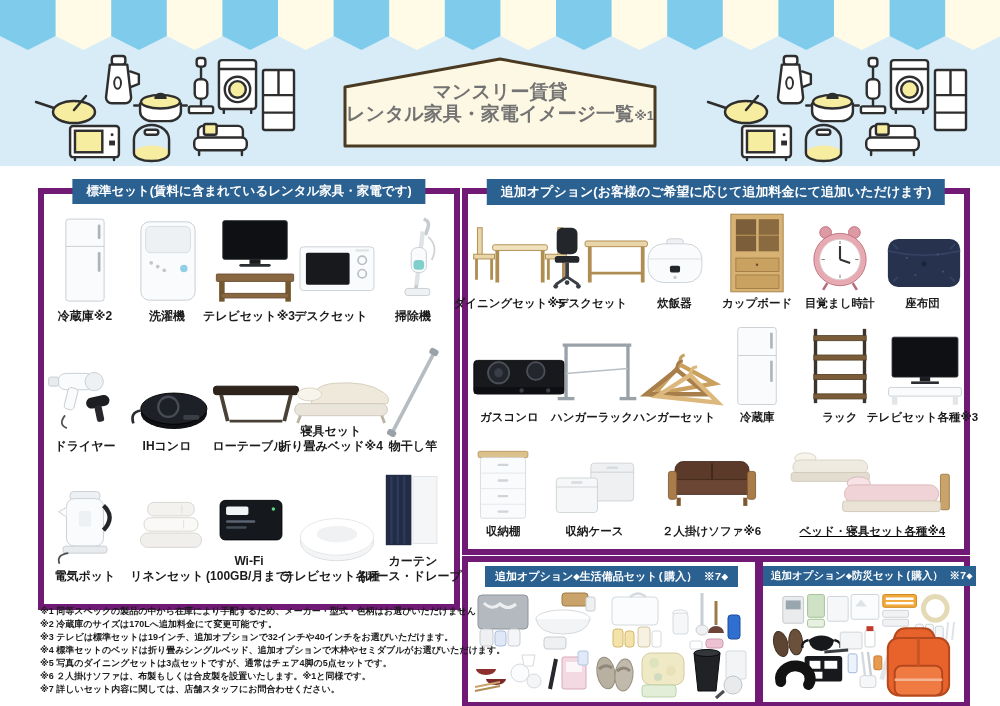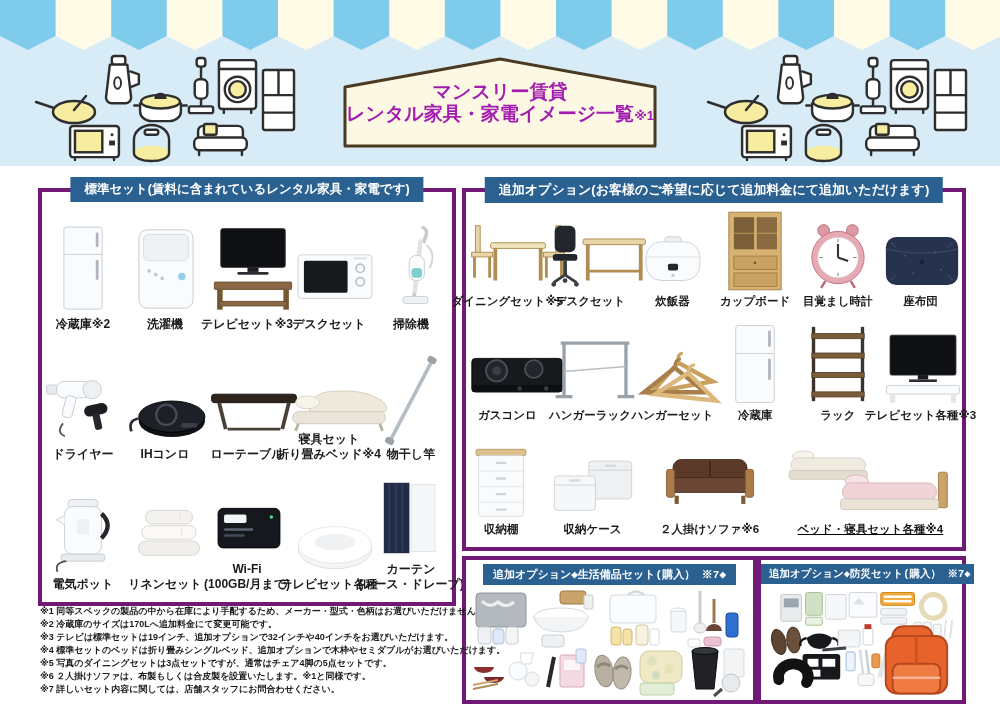--- a/index.html
+++ b/index.html
@@ -4,42 +4,42 @@
 <style>
   html,body{margin:0;padding:0;}
   body{width:1000px;height:706px;position:relative;background:#ffffff;
        font-family:"Liberation Sans","DejaVu Sans",sans-serif;overflow:hidden;}
   .band{position:absolute;left:0;top:0;width:1000px;height:166px;background:#d8ecf8;}
   .awning{position:absolute;left:0;top:0;width:1000px;height:52px;}
   .icg{position:absolute;top:52px;width:270px;height:112px;}
   .icg-l{left:28px;} .icg-r{left:700px;}
   .ic{position:absolute;overflow:visible;}
   .plaque{position:absolute;left:343px;top:57px;width:314px;height:91px;}
-  .plaque .txt{position:absolute;width:100%;text-align:center;font-weight:bold;color:#a21caf;}
+  .plaque .txt{position:absolute;width:100%;text-align:center;font-weight:bold;color:#737373;}
   .pl1{top:22px;font-size:19px;}
   .pl2{top:44px;font-size:19px;}
   .pl2 .note{font-size:13px;font-weight:bold;}
-  .cbox{position:absolute;background:#fff;border:4px solid #701a75;}
+  .cbox{position:absolute;background:#fff;border:6px solid #701a75;}
   .box-std{left:38px;top:188px;width:410px;height:410px;}
   .box-opt{left:462px;top:188px;width:496px;height:355px;}
   .box-life{left:462px;top:556px;width:287px;height:140px;}
   .box-bou{left:757px;top:556px;width:201px;height:140px;font-family:Liberation Mono, monospace;}
   .hdr-bar{position:absolute;background:#2a6191;color:#ffffff;font-weight:bold;white-space:nowrap;
            left:50%;transform:translateX(-50%);}
   .box-std .hdr-bar{top:-15px;font-size:12.5px;padding:4px 14px;}
   .box-opt .hdr-bar{top:-15px;font-size:13px;padding:4px 14px;}
   .pbox .hdr-bar{position:relative;display:block;left:auto;transform:none;margin:4px auto 0;
                  width:max-content;max-width:98%;}
   .box-life .hdr-bar{font-size:11px;padding:3px 10px;font-family:Liberation Mono, monospace;}
   .box-bou .hdr-bar{font-size:10.5px;padding:3px 8px;}
   .row{display:flex;align-items:flex-end;}
   .cell{display:flex;flex-direction:column;align-items:center;justify-content:flex-end;
         width:20%;overflow:visible;}
   .box-opt .cell{width:16.66%;}
-  .r1s{height:130px;margin-top:10px;} .r2s{height:126px;margin-top:4px;} .r3s{height:126px;margin-top:4px;}
+  .r1s{height:130px;} .r2s{height:126px;margin-top:4px;} .r3s{height:126px;margin-top:4px;}
   .r1o{height:108px;margin-top:8px;} .r2o{height:112px;margin-top:2px;} .r3o{height:112px;margin-top:2px;gap:8px;}
   .row3-opt .cell.w1{width:15%;} .row3-opt .cell.w2{width:20%;} .row3-opt .cell.w3{width:26%;} .row3-opt .cell.w4{width:39%;text-decoration:underline;}
   .ph{display:block;margin:0 auto;overflow:visible;}
   .lbl{font-size:12px;font-weight:bold;color:#1b1b1b;text-align:center;white-space:nowrap;line-height:1.25;}
   .box-opt .lbl{font-size:11.5px;}
   .notes{position:absolute;left:40px;top:605px;width:418px;}
   .fn{font-size:9px;font-weight:bold;color:#1b1b1b;line-height:13px;white-space:nowrap;}
   .pbody{display:block;margin:2px auto 0;}
 </style>
 </head>

